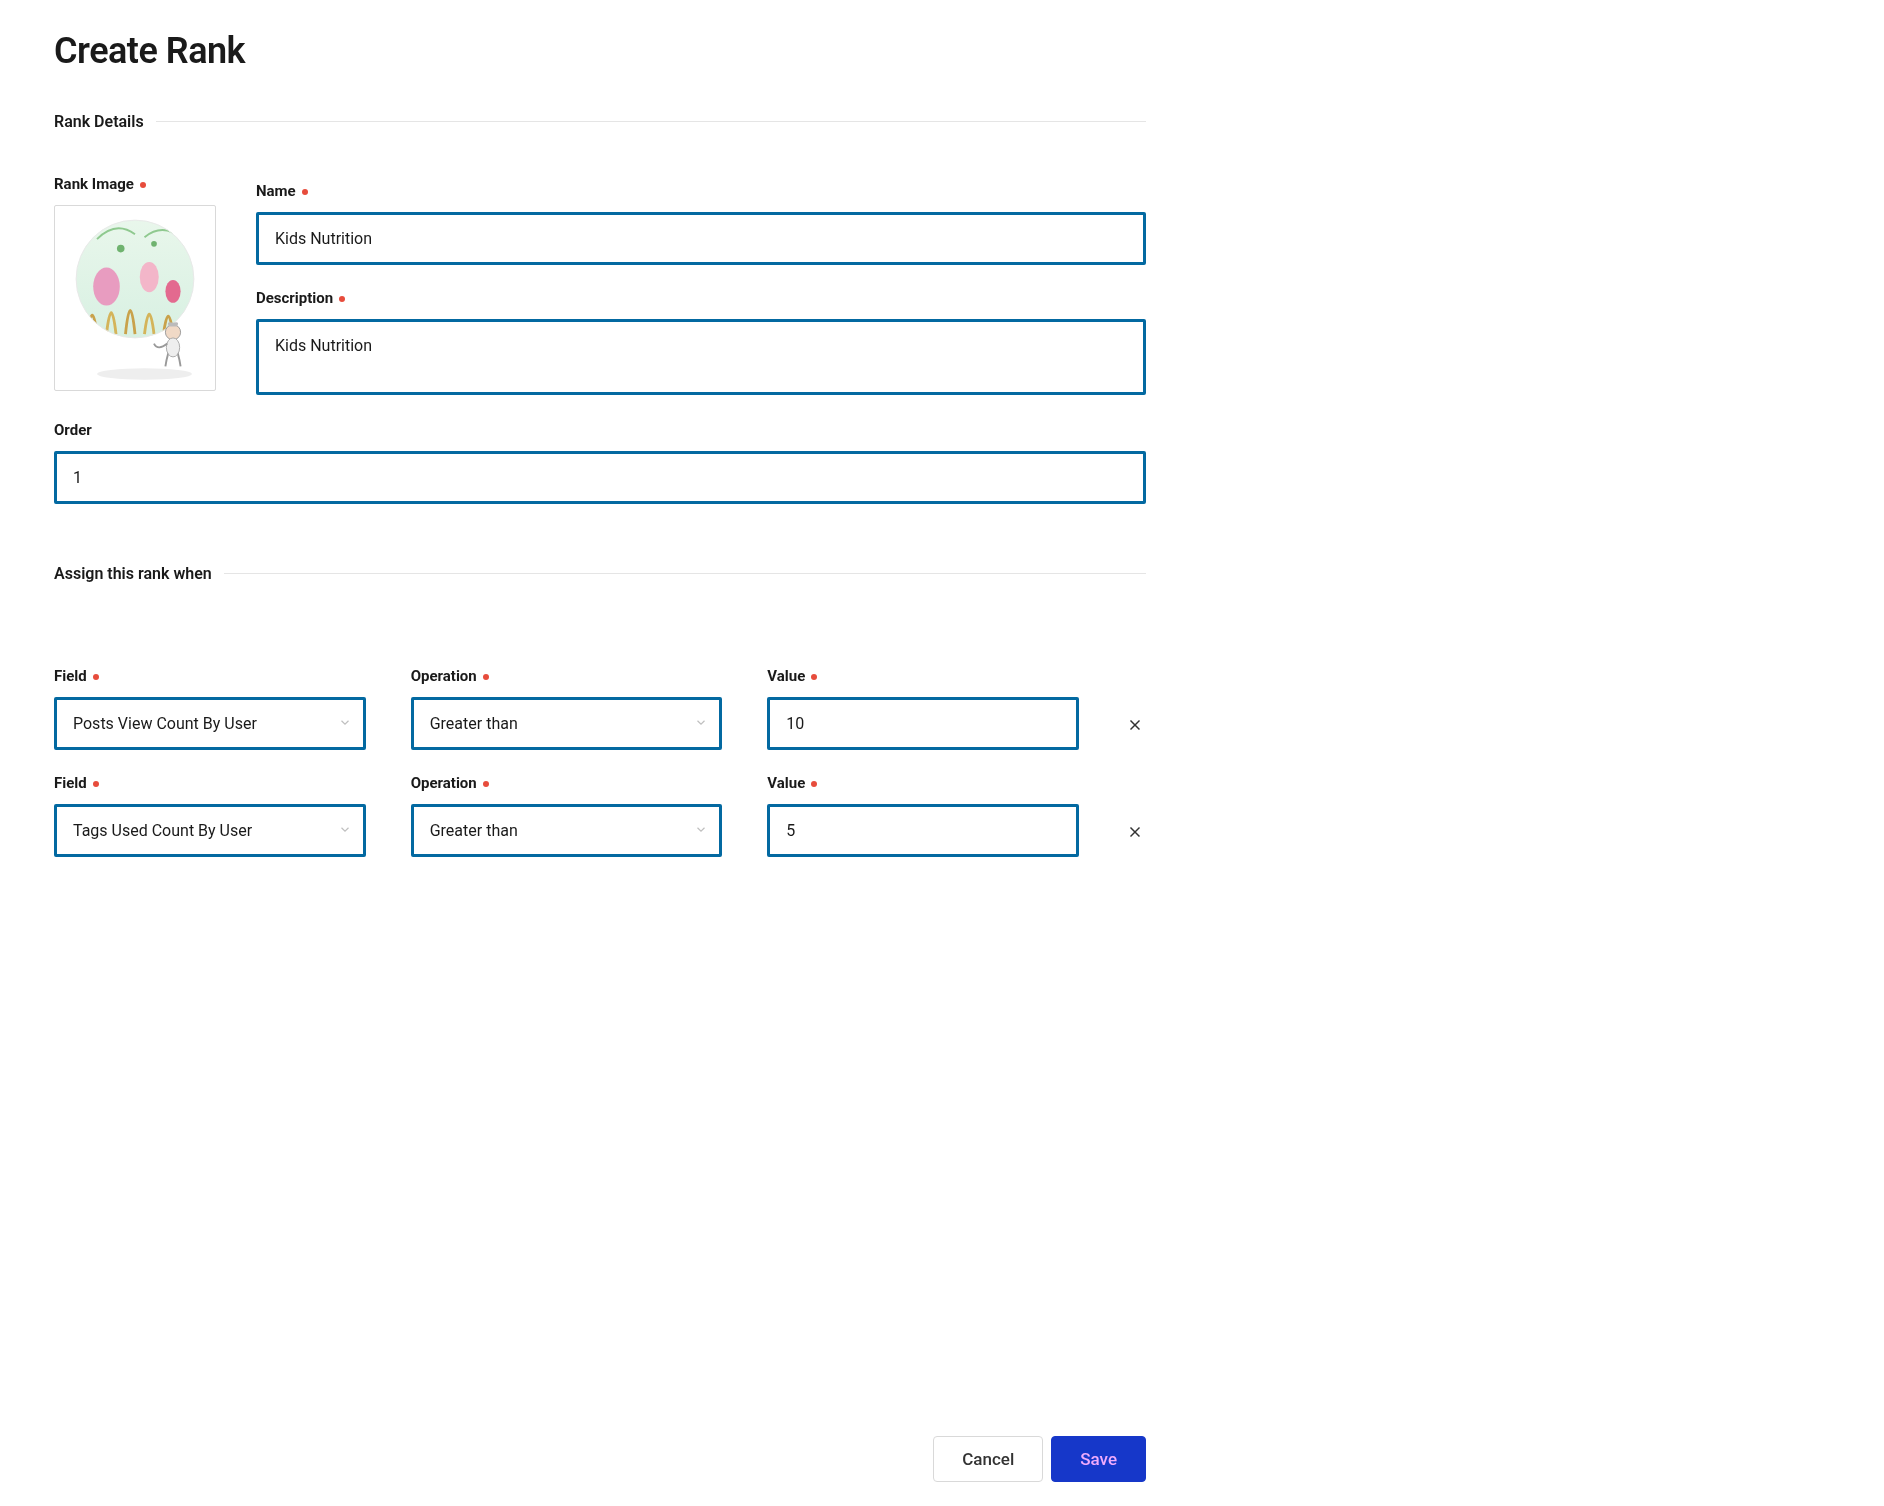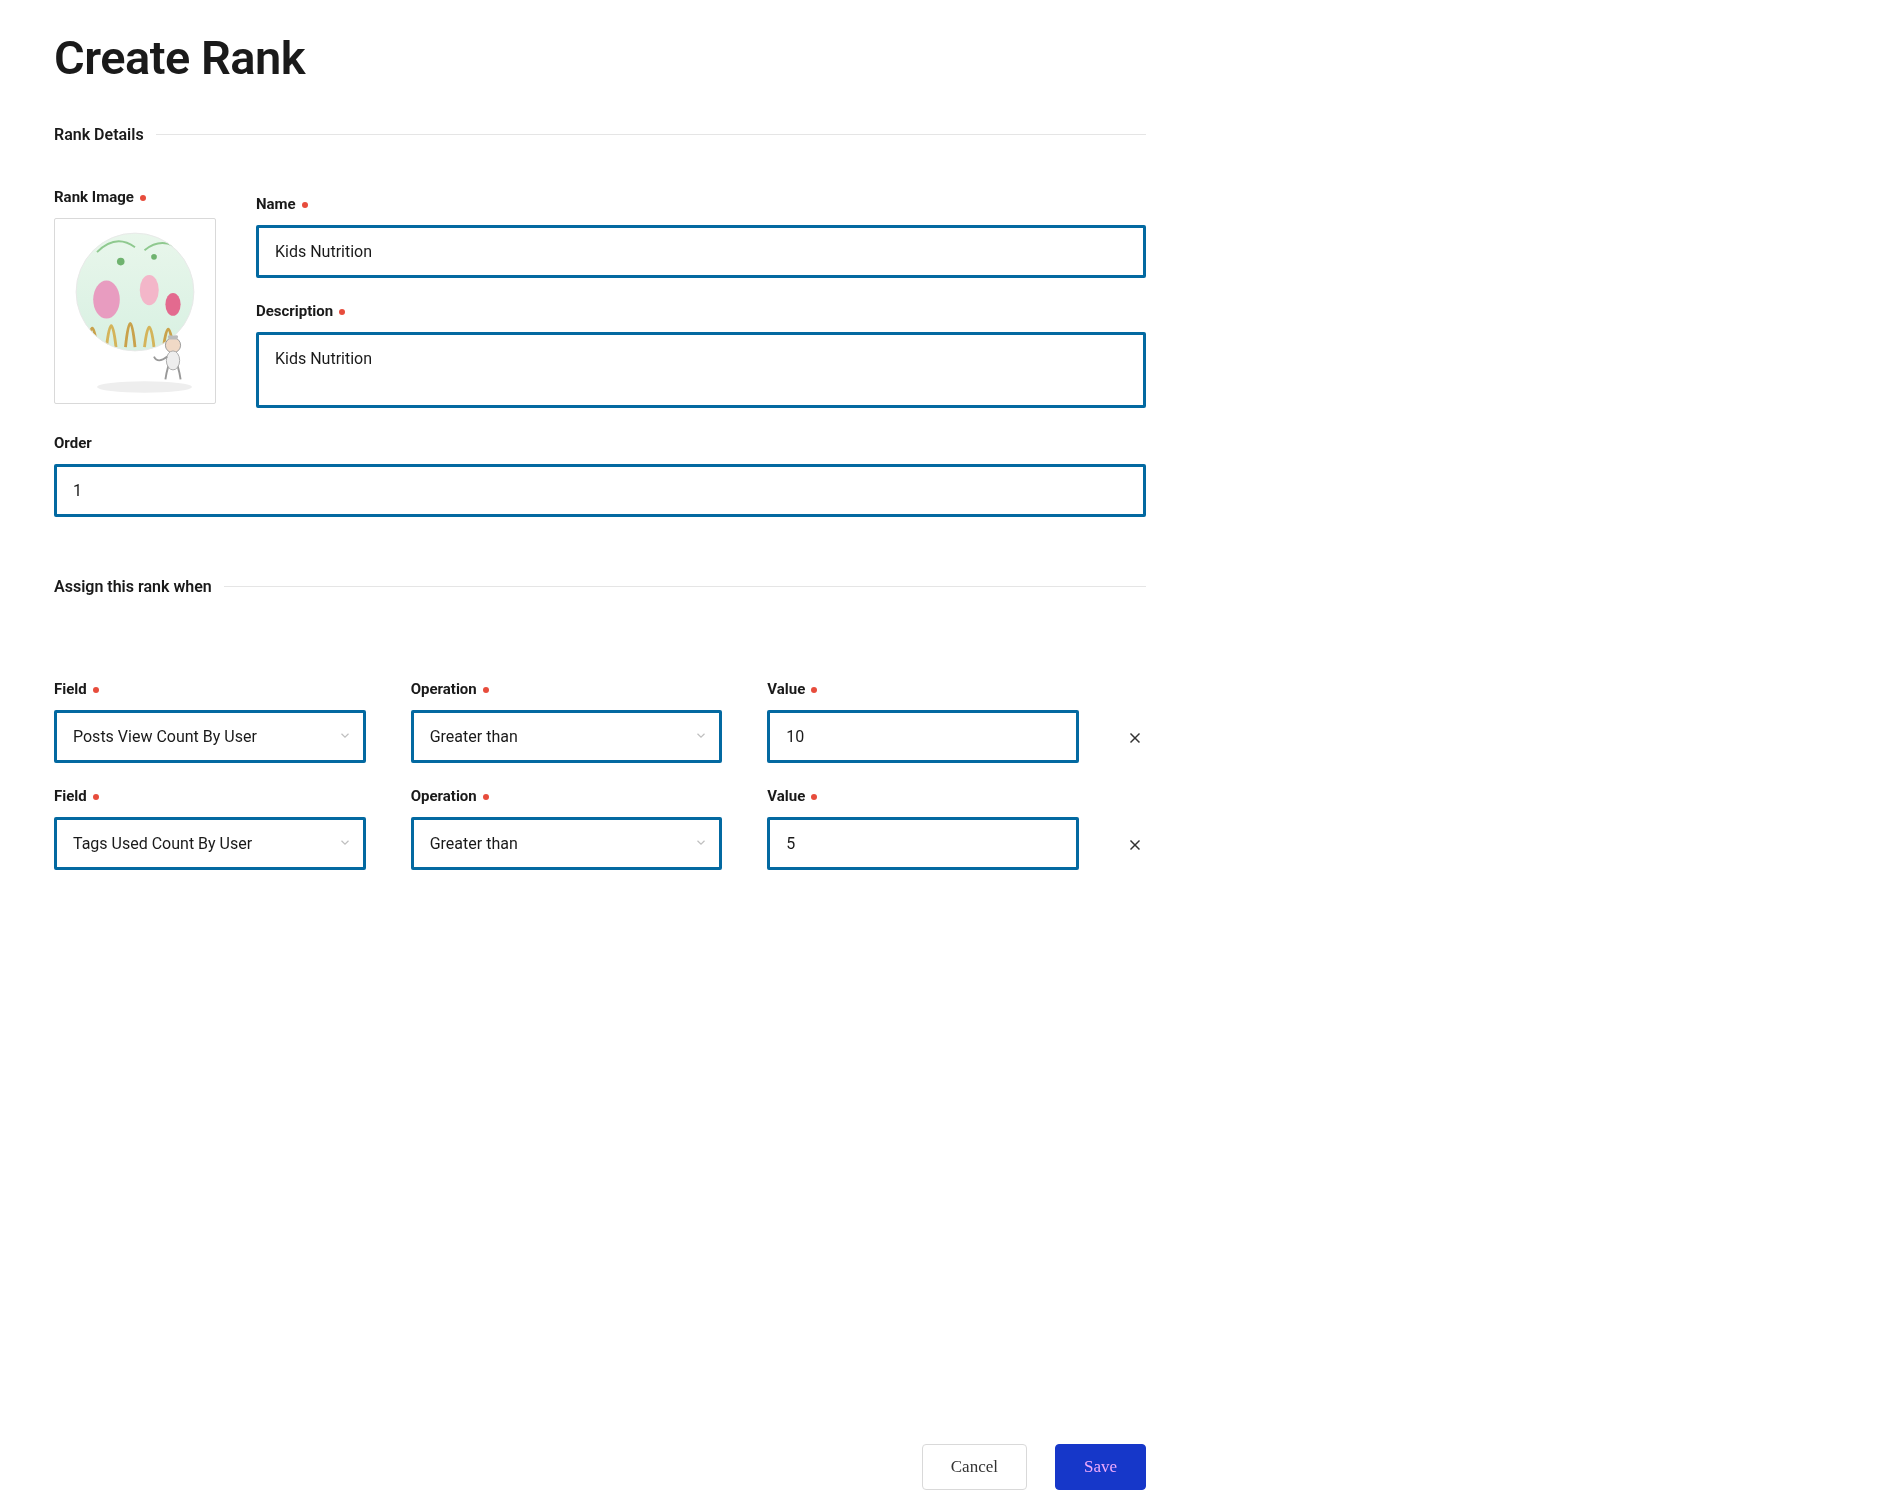--- a/index.html
+++ b/index.html
@@ -9,21 +9,21 @@
     font-family: -apple-system, BlinkMacSystemFont, "Segoe UI", Roboto, "Helvetica Neue", Arial, sans-serif;
     background: #fff;
     color: #1a1a1a;
   }
   .page {
     width: 1200px;
     padding: 30px 54px 0 54px;
     position: relative;
   }
   .page-title {
-    font-size: 47px;
+    font-size: 36px;
     font-weight: 600;
     margin: 0 0 40px 0;
     letter-spacing: -0.5px;
   }
   .section-header {
     display: flex;
     align-items: center;
     margin-bottom: 44px;
   }
   .section-header-label {
@@ -142,30 +142,29 @@
     align-items: center;
     justify-content: center;
     width: 24px;
     height: 50px;
     cursor: pointer;
     color: #333;
   }
   .remove-btn svg { width: 18px; height: 18px; }
   .footer {
     position: fixed;
-    bottom: 0;
+    bottom: 8px;
     left: 0;
     right: 0;
     display: flex;
     justify-content: flex-end;
-    gap: 28px;
+    gap: 8px;
     padding: 16px 54px 16px 0;
     background: #fff;
     width: 1200px;
-    font-family: Liberation Serif, serif;
   }
   .btn {
     font-size: 17px;
     font-weight: 500;
     border-radius: 4px;
     padding: 12px 28px;
     cursor: pointer;
     border: 1px solid transparent;
     font-family: inherit;
   }

